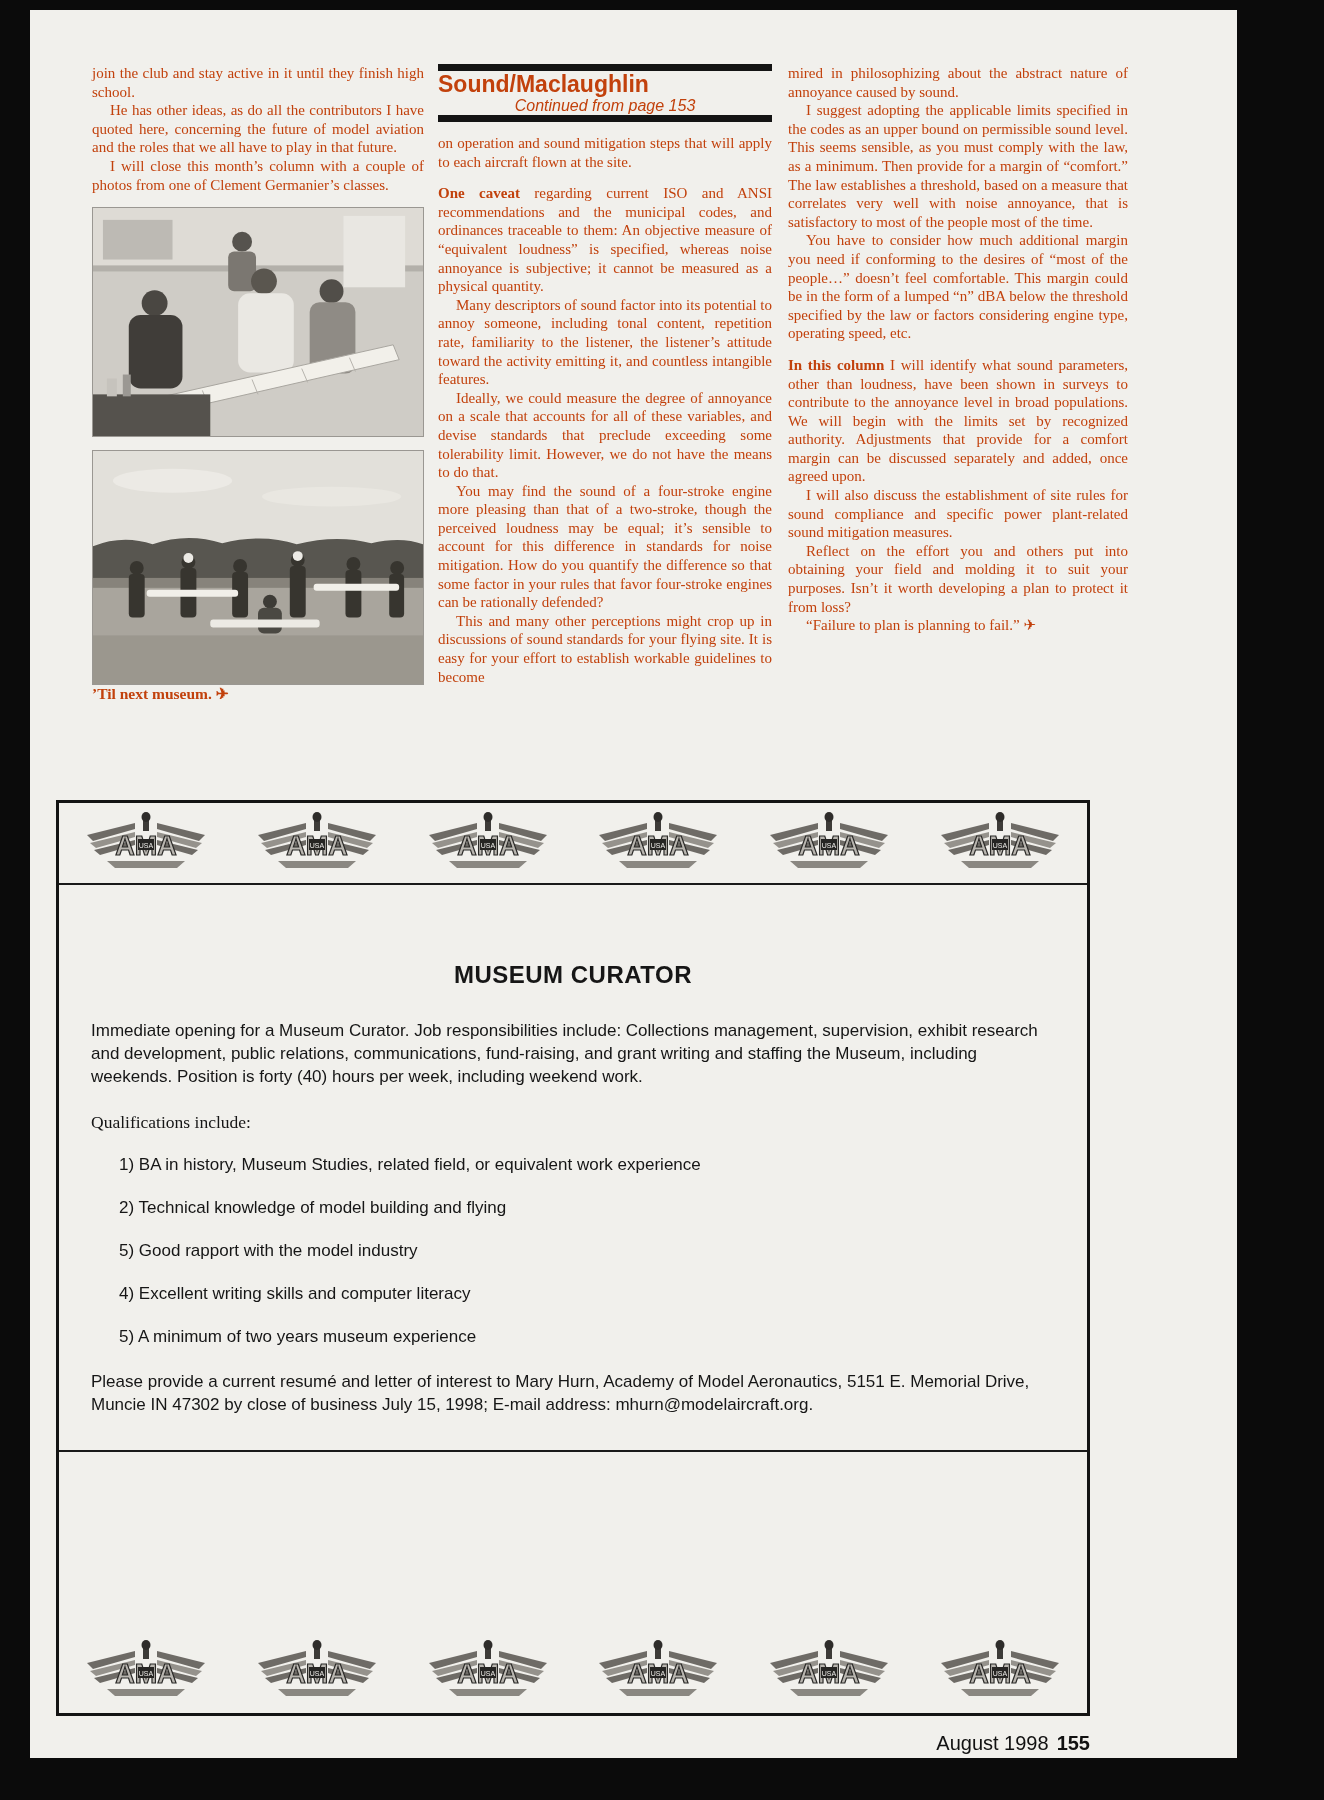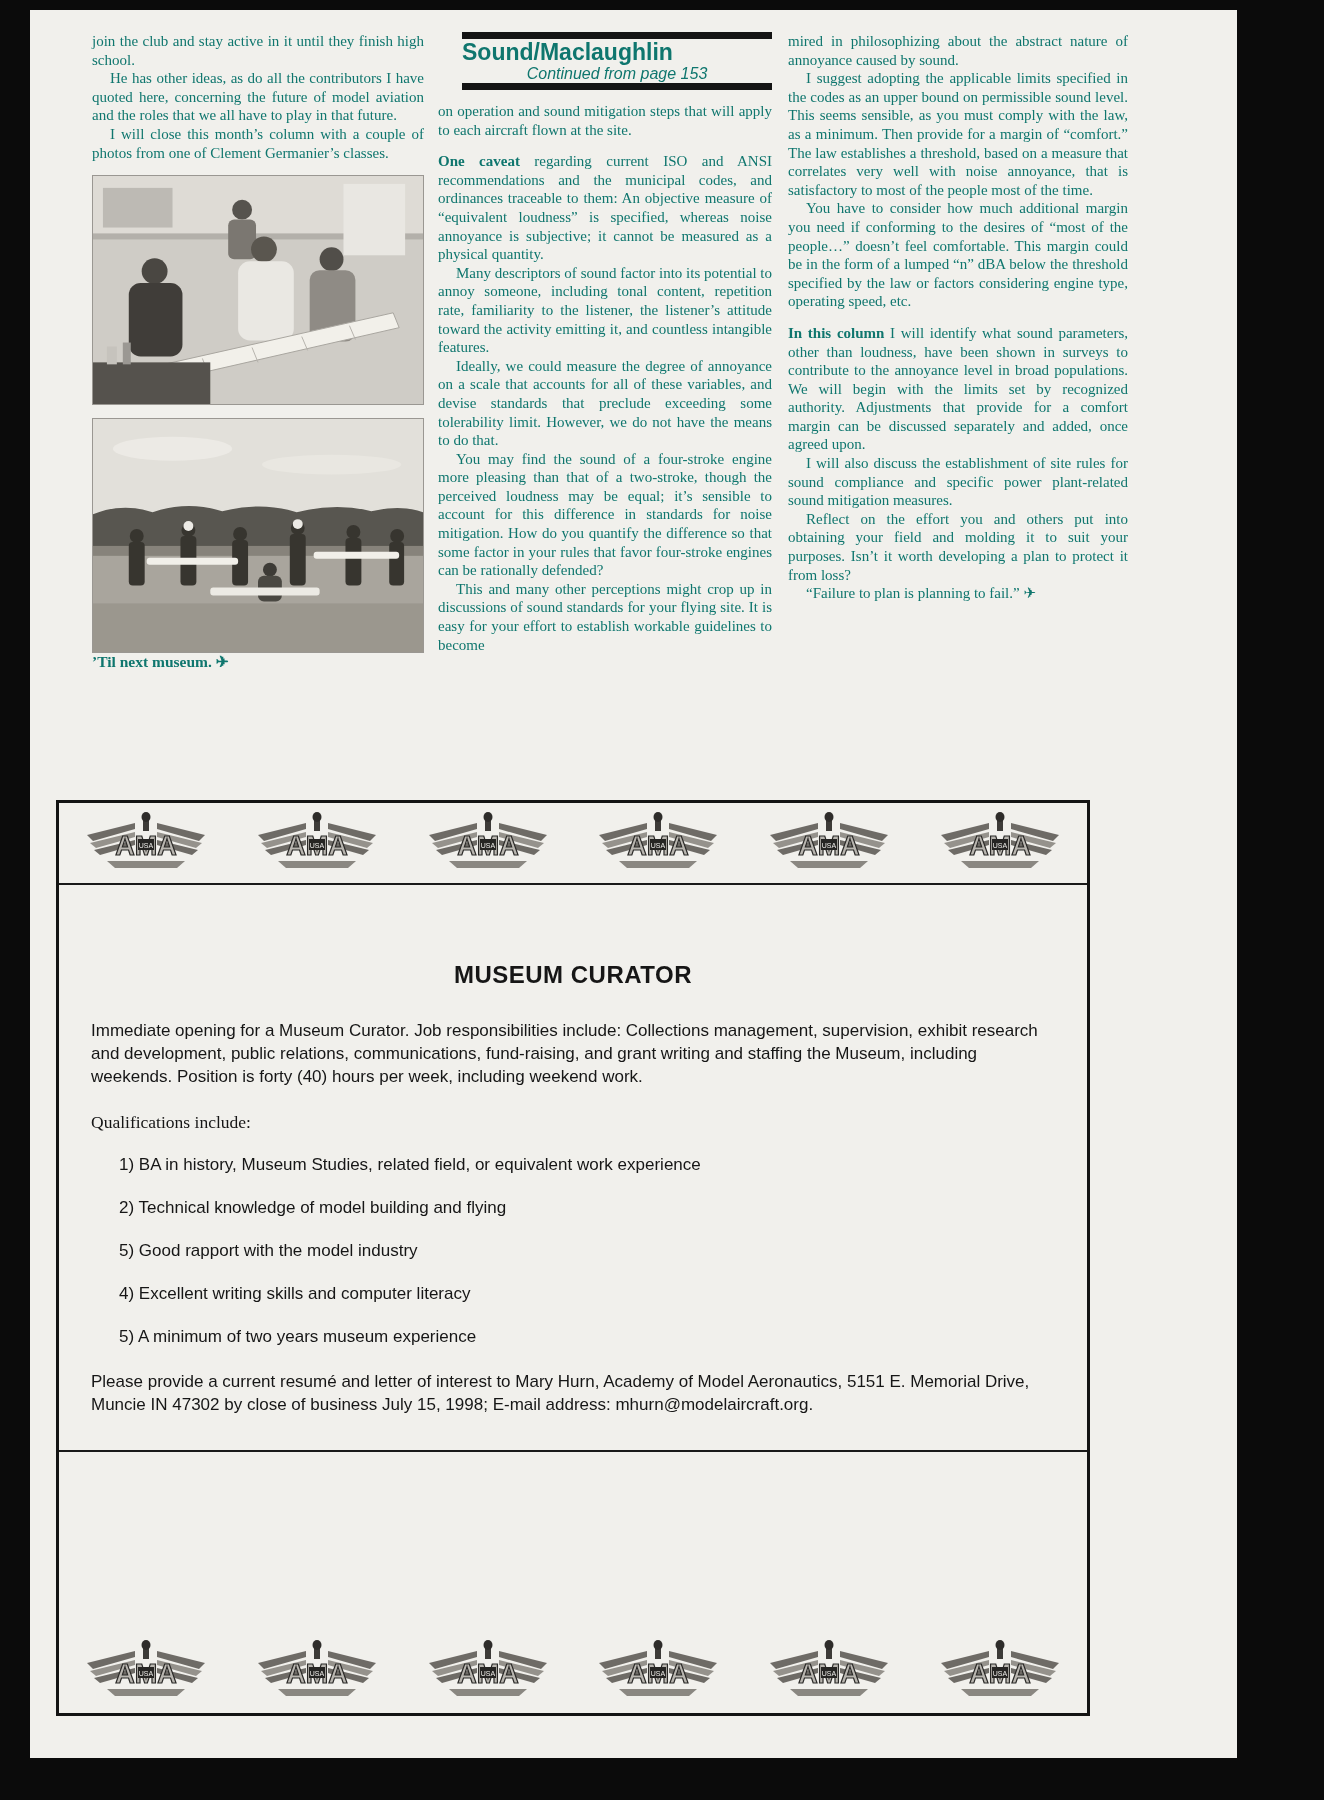--- a/index.html
+++ b/index.html
@@ -10,35 +10,35 @@
     font-family:"Liberation Serif", serif;
   }
   .page{
     position:absolute;left:30px;top:10px;
     width:1207px;height:1748px;
     background:#f1f0ec;
     overflow:hidden;
   }
   
   .col{
-    position:absolute;top:22px;
-    font-size:15px;line-height:18.6px;color:#0f766e;
+    position:absolute;top:54px;
+    font-size:15px;line-height:18.6px;color:#c2410c;
     text-align:justify;
     padding-left:36px;
   }
   #left-col{left:26px;width:332px;}
   #mid-col{left:372px;width:334px;}
   #right-col{left:722px;width:340px;}
   .col p{margin:0;}
   .col p.ind{text-indent:18px;}
   .col p.gap{margin-top:13px;}
   .lead{font-weight:bold;}
   
   .bar{height:7px;background:#141414;}
-  .cont-header{margin-bottom:12px;margin-left:24px;}
+  .cont-header{margin-bottom:12px;}
   .cont-title{
     font-family:"Liberation Sans", sans-serif;
     font-weight:bold;font-size:23px;line-height:26px;
     margin:3px 0 0;text-align:left;
   }
   .cont-sub{
     font-family:"Liberation Sans", sans-serif;
     font-style:italic;font-size:16px;line-height:18px;
     margin:0 0 4px;text-align:center;
   }
@@ -472,14 +472,17 @@
 
       <rect x="53" y="28" width="16" height="11" fill="#262523"></rect>
       <text x="61" y="36.5" text-anchor="middle" font-family="Liberation Sans, sans-serif" font-size="7" fill="#efeeea">USA</text>
 
       <path d="M22 50 L100 50 L92 57 L30 57 Z" fill="#8a8781"></path>
     </svg>
   </span>
 </div>
   </div>
 
+  <div class="footer">
+    <span>August 1998</span><span class="pageno">155</span>
+  </div>
 
 </div>
 
 </body></html>

